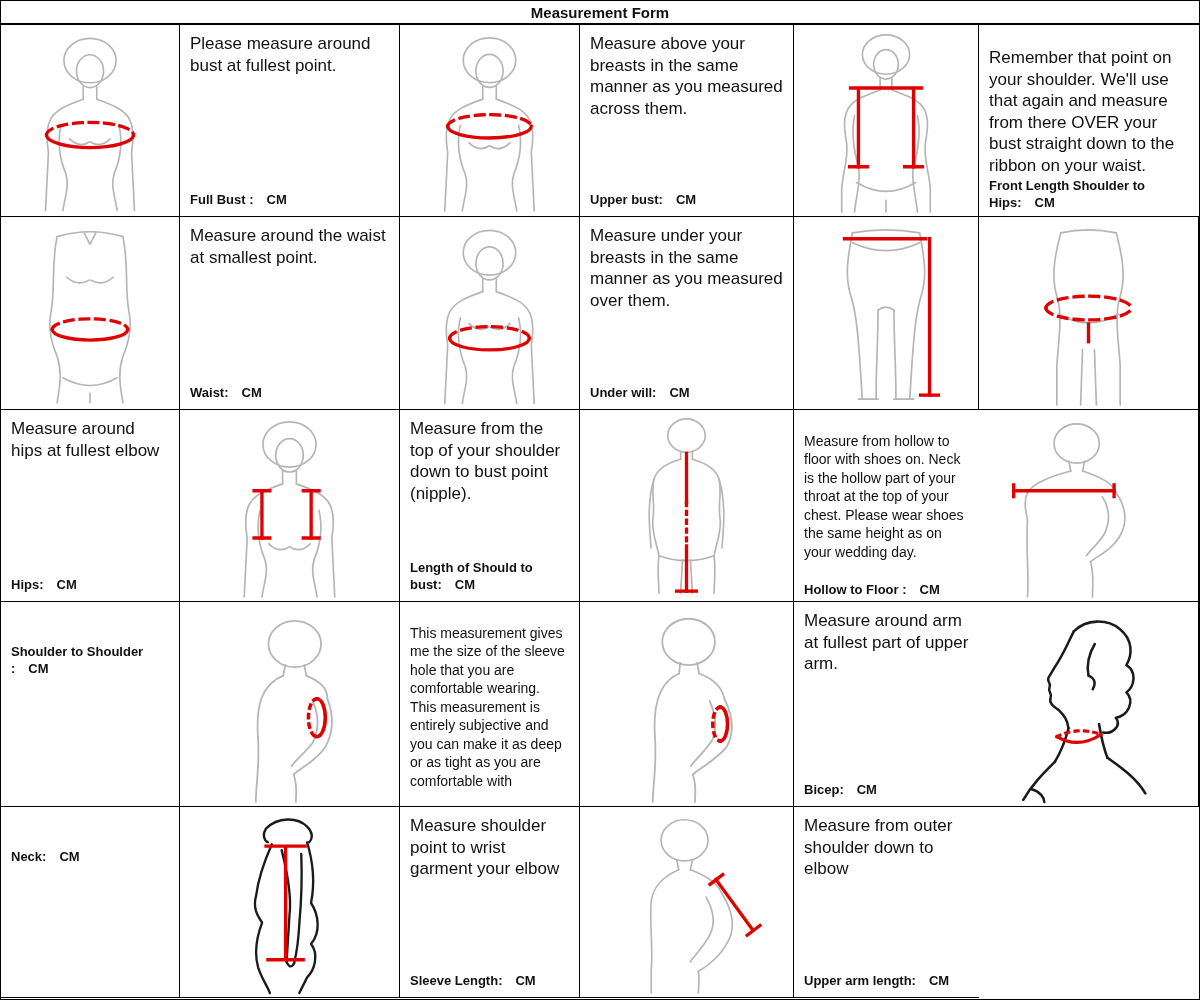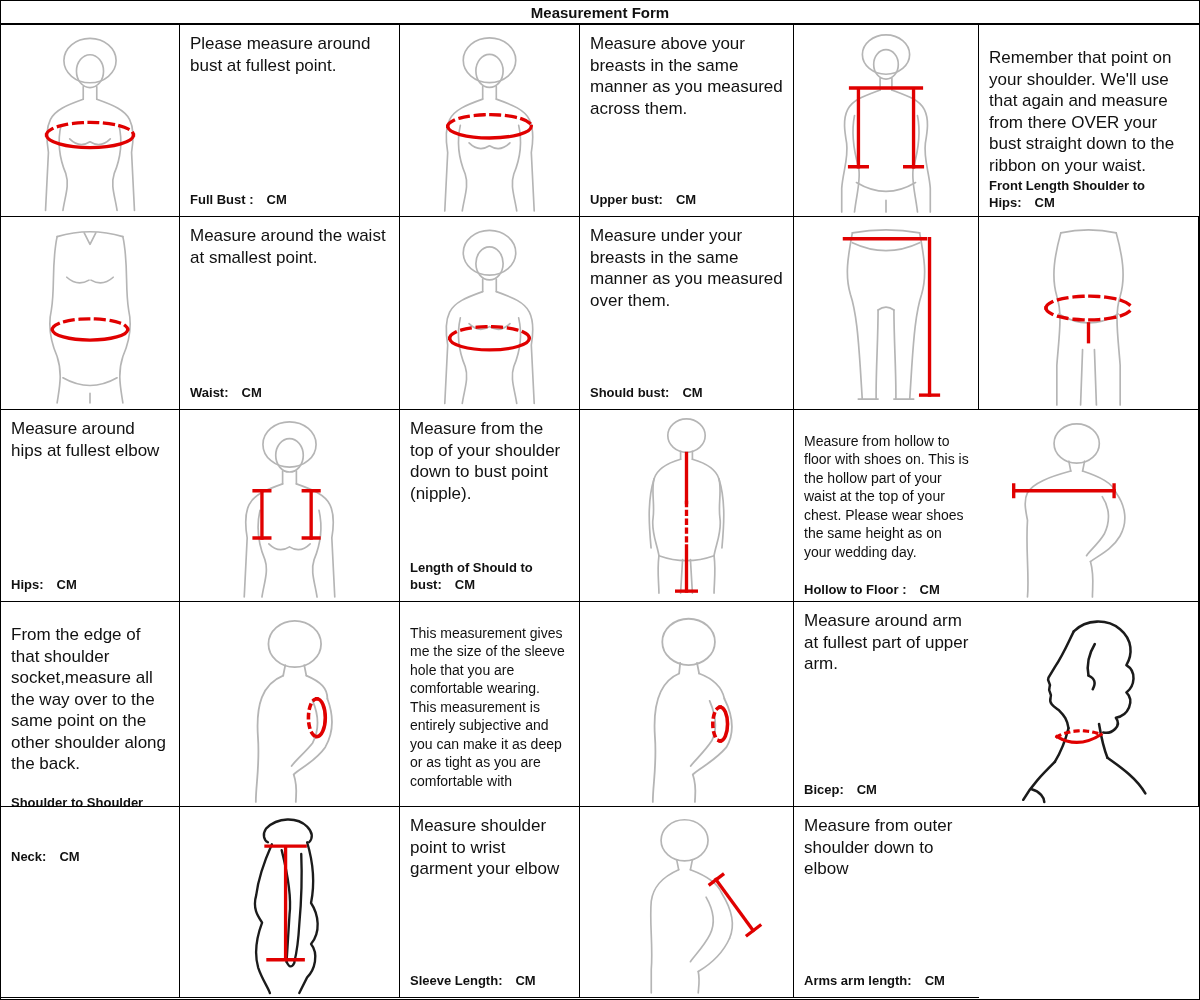--- a/index.html
+++ b/index.html
@@ -138,21 +138,21 @@
           <path d="M60,100 C55,122 60,138 65,150 C69,162 64,174 62,188"></path>
           <path d="M120,100 C125,122 120,138 115,150 C111,162 116,174 118,188"></path>
           <path d="M69,106 q10,10 21,3 M90,109 q11,7 21,-3"></path>
         </g>
         <path class="red" d="M49,121 A41,12 0 0 0 131,121"></path>
         <path class="red red-d" d="M49,121 A41,12 0 0 1 131,121"></path>
       </svg>
     </div>
     <div class="cell txt">
       <p class="desc">Measure under your breasts in the same manner as you measured over them.</p>
-      <p class="label"><span>Should bust:</span><span class="unit">CM</span></p>
+      <p class="label"><span>Under will:</span><span class="unit">CM</span></p>
     </div>
 
     <div class="cell fig">
       <svg viewBox="0 0 180 190" preserveAspectRatio="xMidYMid meet">
         <g class="g">
           <path d="M56,14 Q90,8 124,14"></path>
           <path d="M56,24 Q90,40 124,24"></path>
           <path d="M56,14 C52,36 48,56 54,76 C60,94 62,120 64,150 L66,182"></path>
           <path d="M124,14 C128,36 132,56 126,76 C120,94 118,120 116,150 L114,182"></path>
           <path d="M82,92 Q90,86 98,92"></path>
@@ -215,41 +215,40 @@
           <path d="M57,68 C50,90 52,116 54,138 M123,68 C130,90 128,116 126,138"></path>
           <path d="M62,146 Q90,156 118,146"></path>
           <path d="M62,146 C60,162 62,174 62,184 M86,150 L84,184 M118,146 C120,162 118,174 118,184 M94,150 L96,184"></path>
         </g>
         <path class="red" d="M90,42 L90,92 M90,136 L90,182"></path>
         <path class="red red-dot" d="M90,92 L90,136"></path>
         <path class="red" d="M80,182 L100,182"></path>
       </svg>
     </div>
     <div class="cell txt top small last-col">
-      <p class="desc">Measure from hollow to floor with shoes on. This is the hollow part of your waist at the top of your chest. Please wear shoes the same height as on your wedding day.</p>
+      <p class="desc">Measure from hollow to floor with shoes on. Neck is the hollow part of your throat at the top of your chest. Please wear shoes the same height as on your wedding day.</p>
       <p class="label"><span>Hollow to Floor :</span><span class="unit">CM</span></p>
     </div>
 
     <div class="cell fig">
       <svg viewBox="0 0 180 190" preserveAspectRatio="xMidYMid meet">
         <g class="g">
           <ellipse cx="78" cy="32" rx="23" ry="20"></ellipse>
           <path d="M70,50 L72,60 M86,50 L84,60"></path>
           <path d="M72,60 C50,66 34,72 28,82 C24,90 26,100 28,110 C26,140 30,165 28,188"></path>
           <path d="M84,60 C102,66 114,72 118,82"></path>
           <path d="M118,82 C128,96 130,112 122,126 C114,140 100,146 92,152"></path>
           <path d="M104,86 C112,98 112,112 106,124 C100,134 92,140 88,146"></path>
           <path d="M92,152 C96,166 94,178 94,188"></path>
         </g>
         <path class="red" d="M14,80 L116,80"></path>
         <path class="red" d="M14,74 L14,86 M116,74 L116,86"></path>
       </svg>
     </div>
     <div class="cell txt top">
-      <p class="desc">From the edge of that shoulder socket,measure all the way over to the same point on the other shoulder along the back.</p>
       <p class="label"><span>Shoulder to Shoulder :</span><span class="unit">CM</span></p>
     </div>
 
     <div class="cell fig">
       <svg viewBox="0 0 180 190" preserveAspectRatio="xMidYMid meet">
         <g class="g">
           <ellipse cx="95" cy="38" rx="25" ry="22"></ellipse>
           <path d="M86,58 L84,68 M104,58 L106,68"></path>
           <path d="M84,68 C64,76 58,96 60,126 C62,152 58,172 58,188"></path>
           <path d="M106,68 C120,74 126,80 126,90"></path>
@@ -336,17 +335,17 @@
           <path d="M134,132 C126,150 112,160 102,166"></path>
           <path d="M110,90 C118,104 120,116 114,128 C108,140 98,150 94,156"></path>
           <path d="M102,166 C104,176 102,184 102,188"></path>
         </g>
         <path class="red" d="M120,72 L158,124"></path>
         <path class="red" d="M114,77 L127,67 M152,129 L165,119"></path>
       </svg>
     </div>
     <div class="row-last cell txt last-col">
       <p class="desc">Measure from outer shoulder down to elbow</p>
-      <p class="label"><span>Arms arm length:</span><span class="unit">CM</span></p>
+      <p class="label"><span>Upper arm length:</span><span class="unit">CM</span></p>
     </div>
 
   </div>
 </div>
 
 </body></html>

